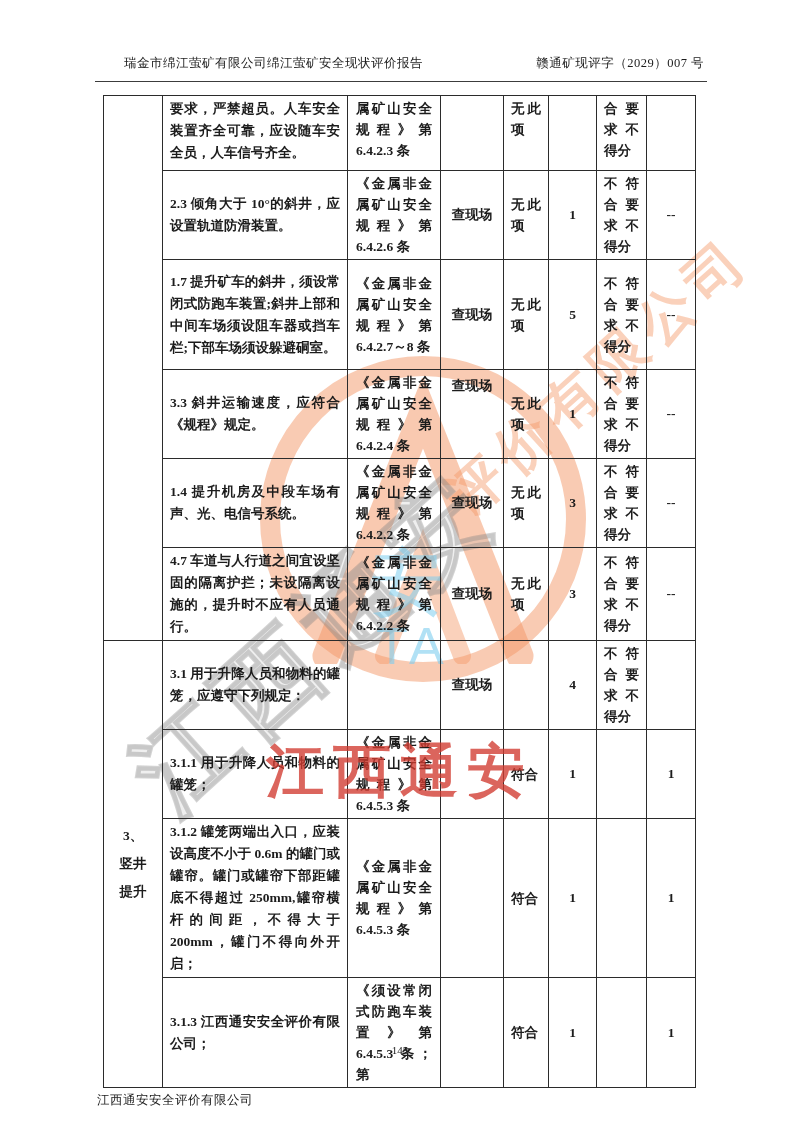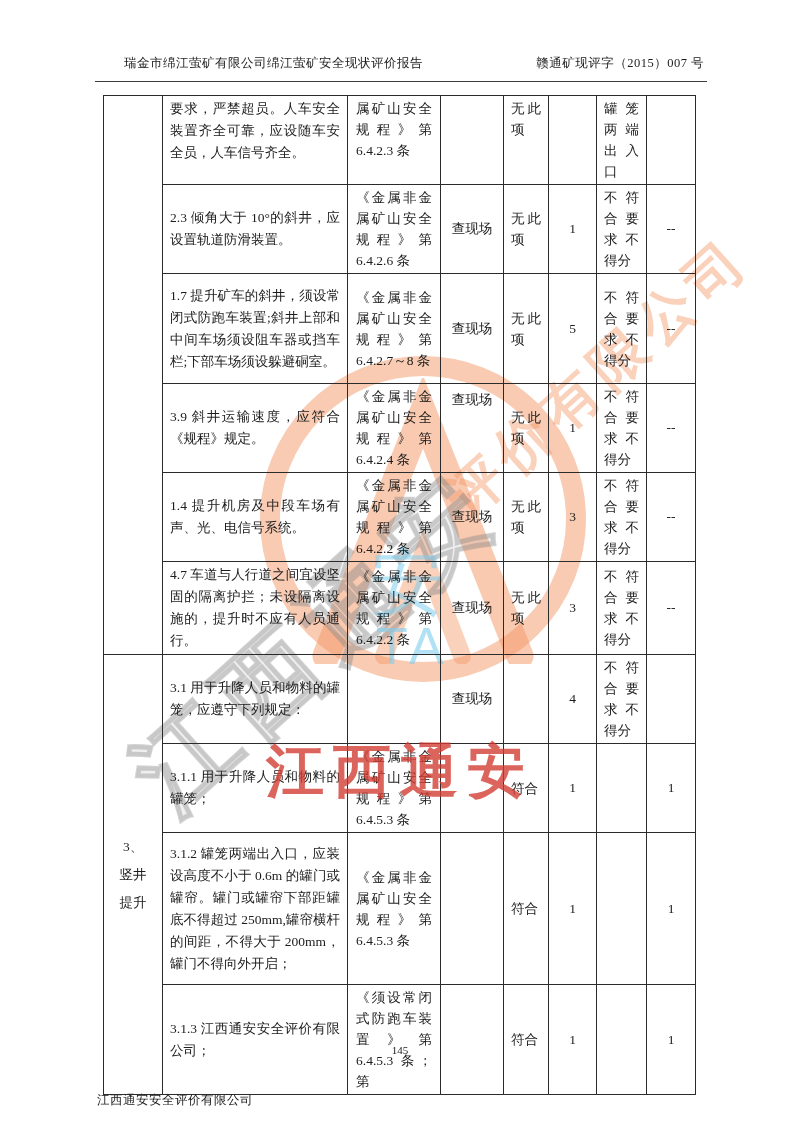--- a/index.html
+++ b/index.html
@@ -17,20 +17,21 @@
   .header-right { position:absolute; right:96px; top:55px; font-size:12.5px; letter-spacing:0.5px; }
   .header-rule  { position:absolute; left:95px; right:93px; top:81px; border-top:1.5px solid #3c3c3c; height:0; }
   
   .footer-company { position:absolute; left:97px; top:1092px; font-size:12.5px; letter-spacing:0.5px; }
   .footer-page    { position:absolute; left:0; width:800px; top:1044px; text-align:center; font-size:11px; }
   
   table.eval-table {
     position:absolute; left:103px; top:95px;
     width:592px; border-collapse:collapse; table-layout:fixed;
     z-index:1;
+    font-weight:bold;
   }
   .eval-table td {
     border:1px solid #2b2b2b;
     vertical-align:middle;
     font-size:13.5px;
     line-height:22px;
     padding:2px 6px;
     overflow:hidden;
     background:transparent;
   }
@@ -81,21 +82,21 @@
     left:266px; top:733px;
     font-size:58px; font-weight:bold; letter-spacing:9px; white-space:nowrap;
     color:#d23b30; opacity:0.78;
     z-index:2;
   }
 </style>
 </head>
 <body>
 
 <div class="header-left">瑞金市绵江萤矿有限公司绵江萤矿安全现状评价报告</div>
-<div class="header-right">赣通矿现评字（2015）007 号</div>
+<div class="header-right">赣通矿现评字（2029）007 号</div>
 <div class="header-rule"></div>
 
 <div class="wm wm-ring"></div>
 <svg class="wm wm-ashape" viewBox="0 0 250 286">
   <path d="M28 278 L125 34 L222 278" fill="none" stroke="rgba(243,152,104,0.52)" stroke-width="27" stroke-linecap="round"></path>
   <path d="M86 278 L125 176 L164 278" fill="none" stroke="rgba(243,152,104,0.45)" stroke-width="18" stroke-linecap="round"></path>
 </svg>
 <div class="wm wm-diag-orange">评价有限公司</div>
 <div class="wm wm-diag-gray">江西通安</div>
 <div class="wm wm-blue-char">安</div>
@@ -113,21 +114,21 @@
       <col style="width:49px">
   </colgroup>
   <tbody>
       <tr class="row-cont" style="height:75px">
     <td class="cell-cat" rowspan="6"></td>
     <td class="cell-item">要求，严禁超员。人车安全装置齐全可靠，应设随车安全员，人车信号齐全。</td>
     <td class="cell-basis">属矿山安全规程》第 6.4.2.3 条</td>
     <td class="cell-center"></td>
     <td class="cell-standard">无此项</td>
     <td class="cell-center"></td>
-    <td class="cell-standard">罐笼两端出入口</td>
+    <td class="cell-standard">合要求不得分</td>
     <td class="cell-center"></td>
   </tr>
   <tr style="height:82px">
     <td class="cell-item">2.3 倾角大于 10°的斜井，应设置轨道防滑装置。</td>
     <td class="cell-basis">《金属非金属矿山安全规程》第 6.4.2.6 条</td>
     <td class="cell-center">查现场</td>
     <td class="cell-standard">无此项</td>
     <td class="cell-center">1</td>
     <td class="cell-standard">不符合要求不得分</td>
     <td class="cell-center">--</td>
@@ -135,21 +136,21 @@
   <tr style="height:110px">
     <td class="cell-item">1.7 提升矿车的斜井，须设常闭式防跑车装置;斜井上部和中间车场须设阻车器或挡车栏;下部车场须设躲避硐室。</td>
     <td class="cell-basis">《金属非金属矿山安全规程》第 6.4.2.7～8 条</td>
     <td class="cell-center">查现场</td>
     <td class="cell-standard">无此项</td>
     <td class="cell-center">5</td>
     <td class="cell-standard">不符合要求不得分</td>
     <td class="cell-center">--</td>
   </tr>
   <tr style="height:85px">
-    <td class="cell-item">3.9 斜井运输速度，应符合《规程》规定。</td>
+    <td class="cell-item">3.3 斜井运输速度，应符合《规程》规定。</td>
     <td class="cell-basis">《金属非金属矿山安全规程》第 6.4.2.4 条</td>
     <td class="cell-center vtop">查现场</td>
     <td class="cell-standard">无此项</td>
     <td class="cell-center">1</td>
     <td class="cell-standard">不符合要求不得分</td>
     <td class="cell-center">--</td>
   </tr>
   <tr style="height:85px">
     <td class="cell-item">1.4 提升机房及中段车场有声、光、电信号系统。</td>
     <td class="cell-basis">《金属非金属矿山安全规程》第 6.4.2.2 条</td>

